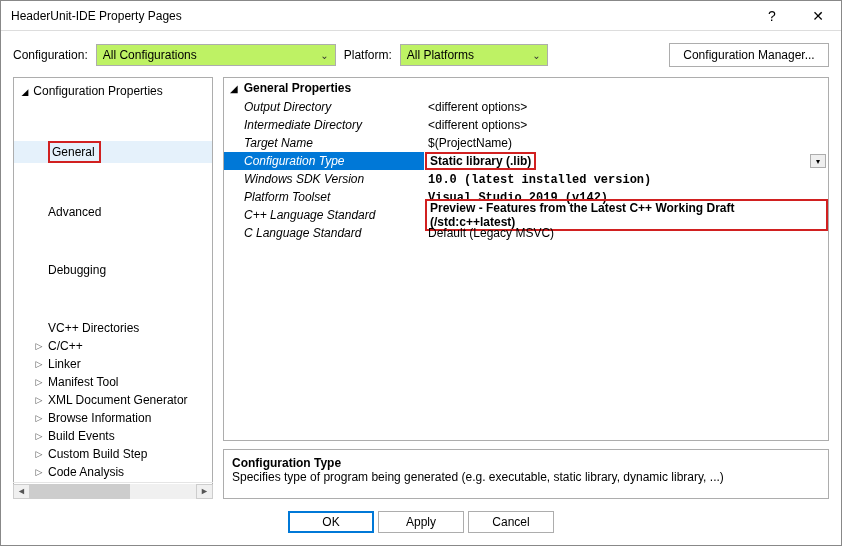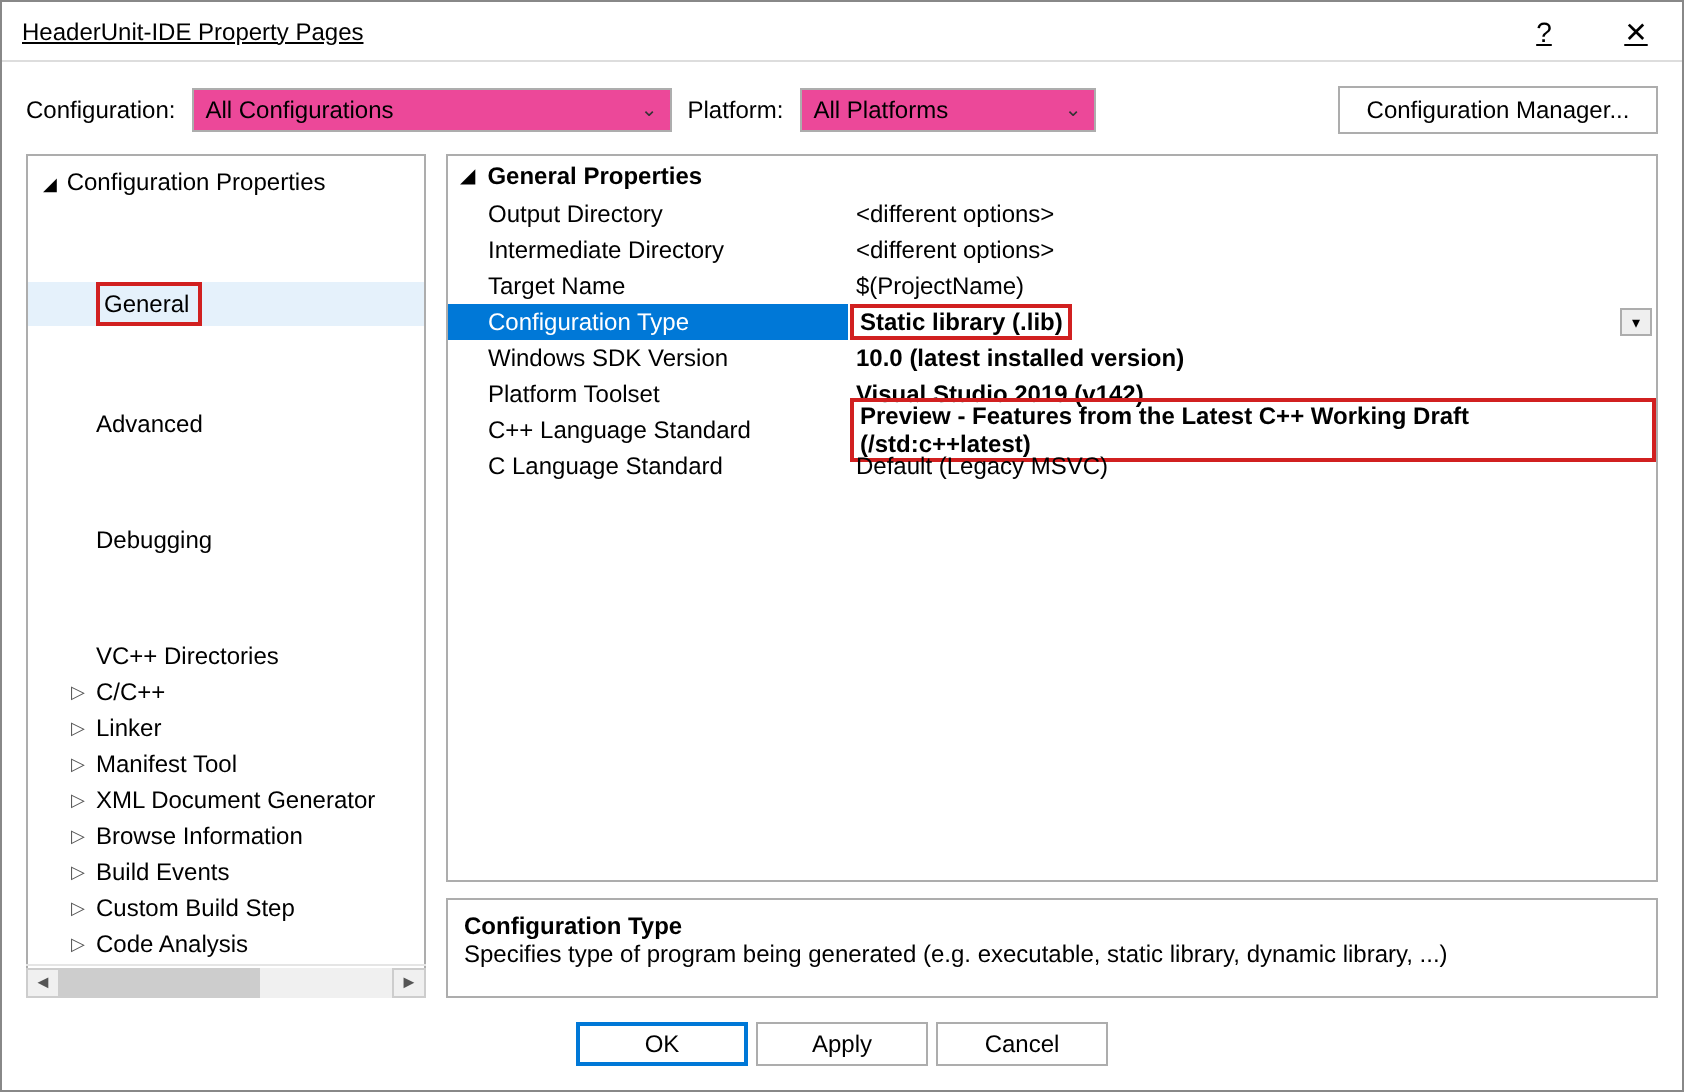--- a/index.html
+++ b/index.html
@@ -1,23 +1,23 @@
 <!DOCTYPE html>
 <html><head>
 <meta charset="utf-8">
 <style>
   * { box-sizing: border-box; font-family: "Segoe UI", Arial, sans-serif; }
   body { margin: 0; background: #fff; font-size: 12px; color: #000; }
   .window { width: 842px; height: 546px; border: 1px solid #888; position: relative; display: flex; flex-direction: column; }
-  .titlebar { height: 30px; display: flex; align-items: center; padding-left: 10px; border-bottom: 1px solid #ddd; text-decoration: underline; }
+  .titlebar { height: 30px; display: flex; align-items: center; padding-left: 10px; border-bottom: 1px solid #ddd; }
   .titlebar .title { flex: 1; font-size: 12px; }
   .titlebar .btn { width: 46px; height: 30px; display: flex; align-items: center; justify-content: center; font-size: 14px; }
   .row-config { display: flex; align-items: center; padding: 12px 12px 6px 12px; gap: 8px; }
   .row-config label { font-size: 12px; }
-  .combo { height: 22px; border: 1px solid #adadad; background: #ec4899; display:flex; align-items:center; justify-content:space-between; padding: 0 6px; font-size:12px; position: relative; }
+  .combo { height: 22px; border: 1px solid #adadad; background: #bef264; display:flex; align-items:center; justify-content:space-between; padding: 0 6px; font-size:12px; position: relative; }
   .combo .chev { font-size: 10px; color:#333; }
   .combo.cfg { width: 240px; }
   .combo.plat { width: 148px; }
   .cfgmgr { height: 24px; border: 1px solid #adadad; background:#fff; display:flex; align-items:center; justify-content:center; padding:0 10px; font-size:12px; width:160px; }
   .spacer { flex:1; }
   .body { flex:1; display:flex; gap:10px; padding: 4px 12px 0 12px; min-height:0; }
   .tree-wrap { width: 200px; display:flex; flex-direction:column; }
   .tree { flex:1; border:1px solid #adadad; overflow-x:auto; overflow-y:hidden; padding-top:4px; }
   .tree ul { list-style:none; margin:0; padding:0; }
   .tree li { white-space:nowrap; line-height:18px; font-size:12px; }
@@ -28,27 +28,27 @@
   .tri.open { color:#000; }
   .sel { background:#e5f1fb; }
   .redbox { border:2px solid #d12020; display:inline-block; padding:0 4px 0 2px; }
   .right { flex:1; display:flex; flex-direction:column; min-width:0; }
   .grid { flex:1; border:1px solid #adadad; display:flex; flex-direction:column; }
   .grid-head { display:flex; align-items:center; gap:6px; padding:3px 6px; }
   .grid-head .tri2 { font-size:10px;}
   .grid-head b { font-size:12px; }
   .grid-body { flex:1; overflow:hidden; }
   .prow { display:flex; align-items:center; height:18px; font-size:12px; }
-  .pname { width:200px; padding-left:20px; }
+  .pname { width:200px; padding-left:20px;font-style:italic; }
   .pval { flex:1; padding-left:4px; position:relative; }
   .prow.sel { background:#0078d7; color:#fff; }
   .prow.sel .pval { background:#fff; color:#000; }
   .prow.sel .pval .dd { position:absolute; right:2px; top:2px; width:16px; height:14px; border:1px solid #adadad; background:#efefef; display:flex; align-items:center; justify-content:center; font-size:8px;}
   .valred { border:2px solid #d12020; display:inline-block; padding:0 3px; font-weight:bold; margin-left:-3px;}
-  .bold { font-weight:bold; }
+  .bold { font-weight:bold;font-family:Liberation Mono, monospace; }
   .desc { border:1px solid #adadad; margin-top:8px; padding:6px 8px; height:50px; }
   .desc b { font-size:12px; }
   .desc div { font-size:12px; }
   .footer { display:flex; justify-content:center; gap:4px; padding:12px; }
   .btnf { width:86px; height:22px; border:1px solid #adadad; background:#fff; display:flex; align-items:center; justify-content:center; font-size:12px; }
   .btnf.primary { border:1px solid #0078d7; box-shadow: inset 0 0 0 1px #0078d7; }
   .hscroll { height:17px; border-top:1px solid #e5e5e5; display:flex; align-items:center; }
   .hscroll .arrow{ width:17px; height:15px; background:#f0f0f0; border:1px solid #cdcdcd; display:flex; align-items:center; justify-content:center; font-size:9px; color:#555;}
   .hscroll .track{ flex:1; height:15px; background:#f0f0f0; position:relative;}
   .hscroll .thumb{ position:absolute; left:0; top:0; height:15px; width:60%; background:#cdcdcd;}

